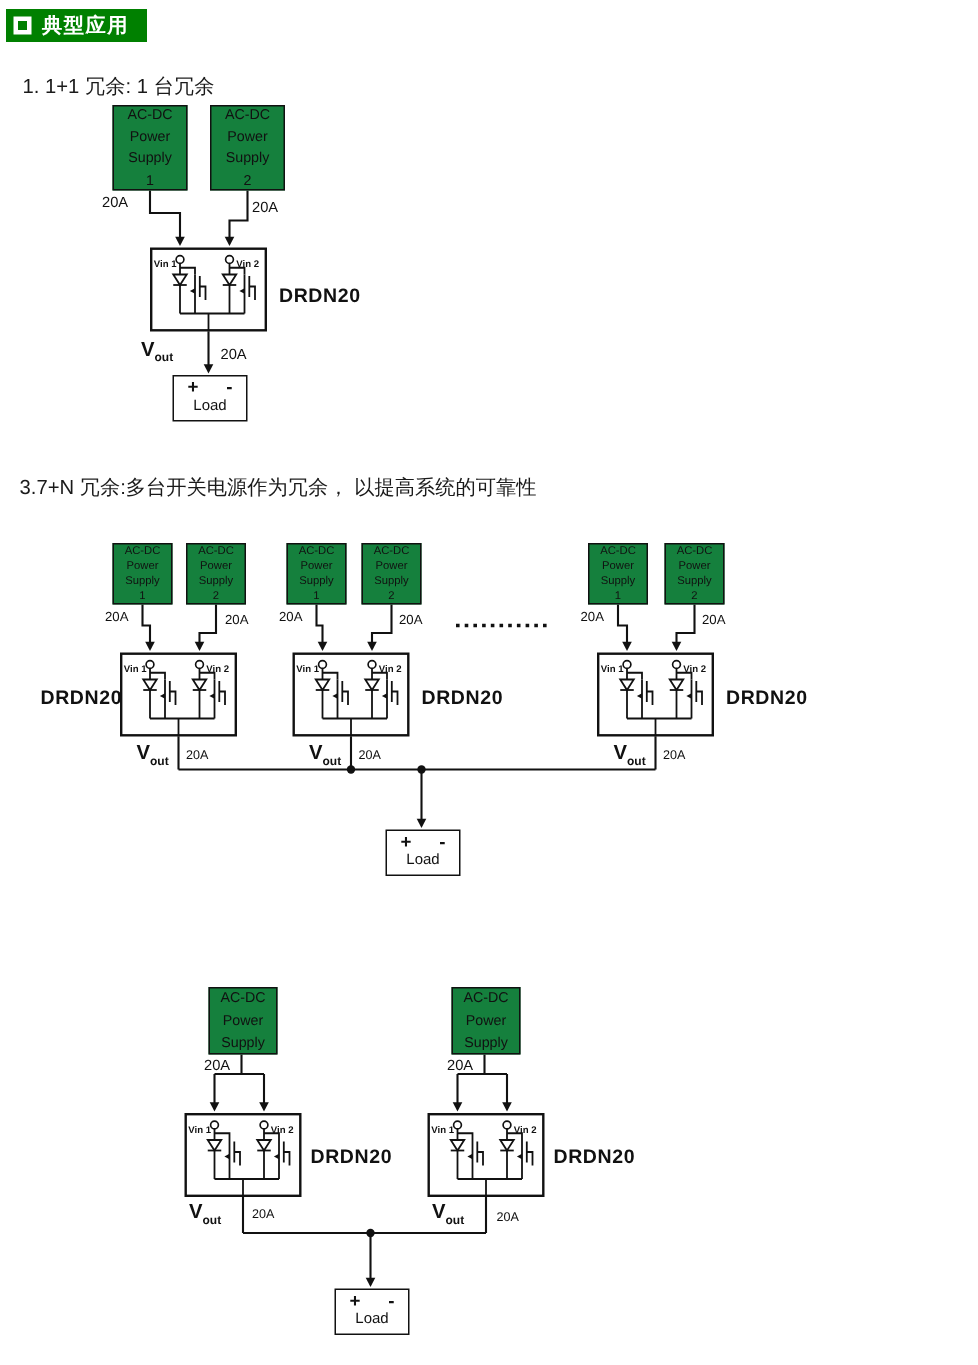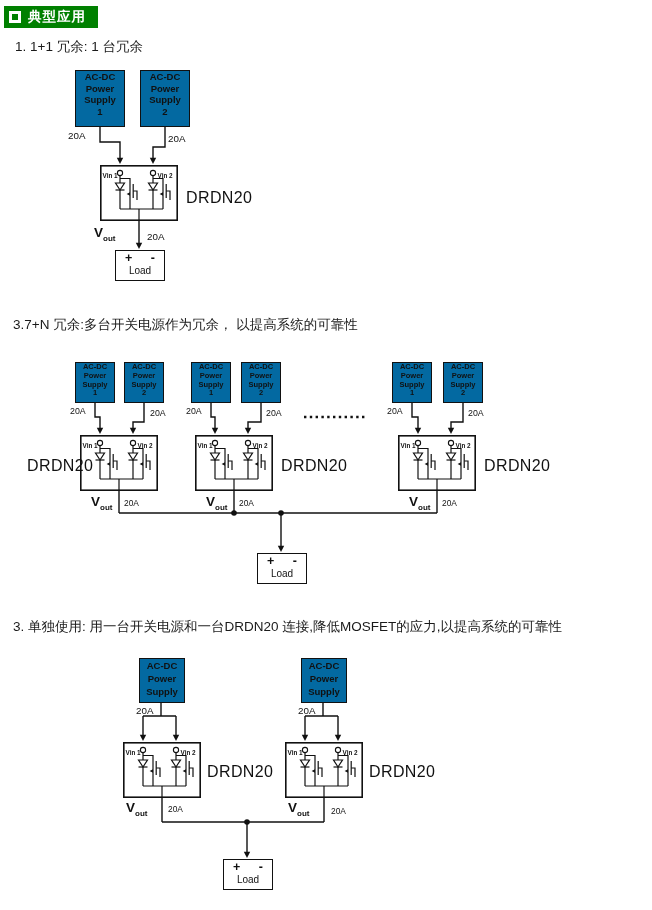--- a/index.html
+++ b/index.html
@@ -9,40 +9,40 @@
 
   
   .badge{position:absolute;left:4px;top:6px;height:22px;background:#008000;color:#fff;
          display:flex;align-items:center;gap:7px;padding:0 12px 0 5px;
          font-size:13.5px;font-weight:bold;letter-spacing:1px;}
   .badge-square{display:inline-block;width:12px;height:12px;border:3px solid #fff;background:#008000;}
 
   .sec-title{position:absolute;font-size:13.5px;line-height:16px;color:#1a1a1a;white-space:nowrap;}
 
   
-  .psu{position:absolute;border:1.7px solid #111;background:#0369a1;display:flex;flex-direction:column;
-       align-items:center;justify-content:flex-start;text-align:center;font-weight:bold;}
+  .psu{position:absolute;border:1.7px solid #111;background:#15803d;display:flex;flex-direction:column;
+       align-items:center;justify-content:space-between;text-align:center;font-weight:normal;}
   .psu.sz1{width:50px;height:57px;font-size:9.5px;line-height:11.5px;}
   .psu.sz2{width:40px;height:41px;font-size:7.5px;line-height:8.8px;}
   .psu.sz3{width:46px;height:45px;font-size:9.5px;line-height:13px;}
 
   
   svg.drdn{position:absolute;overflow:visible;}
   .mbox{fill:#fff;stroke:#111;stroke-width:1.6;}
   .vin{font-family:"Liberation Sans","DejaVu Sans",sans-serif;font-size:6.4px;font-weight:bold;fill:#111;}
 
   
   .load{position:absolute;width:50px;height:31px;border:1.7px solid #111;background:#fff;}
   .pm{display:flex;justify-content:space-between;padding:1px 9px 0 9px;font-weight:bold;font-size:12.5px;line-height:12px;}
   .loadtxt{text-align:center;font-size:10px;line-height:14px;}
 
   
   .amp{position:absolute;font-weight:normal;font-size:9.8px;white-space:nowrap;}
   .amp.sm{font-size:8.4px;}
-  .mod{position:absolute;font-weight:normal;font-size:16px;letter-spacing:0.4px;white-space:nowrap;}
+  .mod{position:absolute;font-weight:bold;font-size:13px;letter-spacing:0.4px;white-space:nowrap;}
   .vout{position:absolute;font-weight:bold;font-size:13.5px;line-height:14px;white-space:nowrap;}
   .vout sub{font-size:8px;font-weight:bold;}
 
   
   svg.overlay{position:absolute;left:0;top:0;pointer-events:none;}
   .w path{stroke:#111;stroke-width:1.4;fill:none;}
   .w polygon{fill:#111;stroke:none;}
   .w circle{fill:#111;stroke:none;}
   .w .dots{stroke:#111;stroke-width:2.3;stroke-dasharray:2.4 3.4;}
 </style>
@@ -122,21 +122,21 @@
       <path d="M247 822 V852.5"></path>
       <polygon points="243.8,851.8 250.2,851.8 247,858"></polygon>
     </g>
   </svg>
 
   <div class="badge">
     <span class="badge-square"></span>
     <span>典型应用</span>
   </div>
 
-  <div class="sec-title" style="left:15px;top:39px">1. 1+1 冗余: 1 台冗余</div>
+  <div class="sec-title" style="left:15px;top:50px">1. 1+1 冗余: 1 台冗余</div>
 
   <div class="psu sz1" style="left:75px;top:70px">
     <div>AC-DC</div>
     <div>Power</div>
     <div>Supply</div>
     <div>1</div>
   </div>
   <div class="psu sz1" style="left:140px;top:70px">
     <div>AC-DC</div>
     <div>Power</div>
@@ -249,21 +249,20 @@
   <span class="amp sm" style="left:442px;top:498px">20A</span>
 
   <div class="load" style="left:257px;top:553px">
     <div class="pm">
       <span>+</span>
       <span>-</span>
     </div>
     <div class="loadtxt">Load</div>
   </div>
 
-  <div class="sec-title" style="left:13px;top:619px">3. 单独使用: 用一台开关电源和一台DRDN20 连接,降低MOSFET的应力,以提高系统的可靠性</div>
 
   <div class="psu sz3" style="left:139px;top:658px">
     <div>AC-DC</div>
     <div>Power</div>
     <div>Supply</div>
   </div>
   <div class="psu sz3" style="left:301px;top:658px">
     <div>AC-DC</div>
     <div>Power</div>
     <div>Supply</div>

